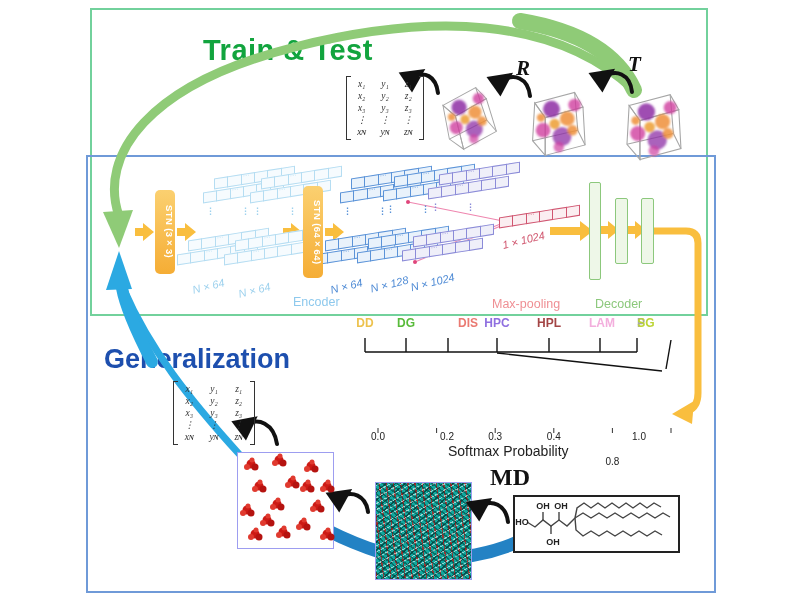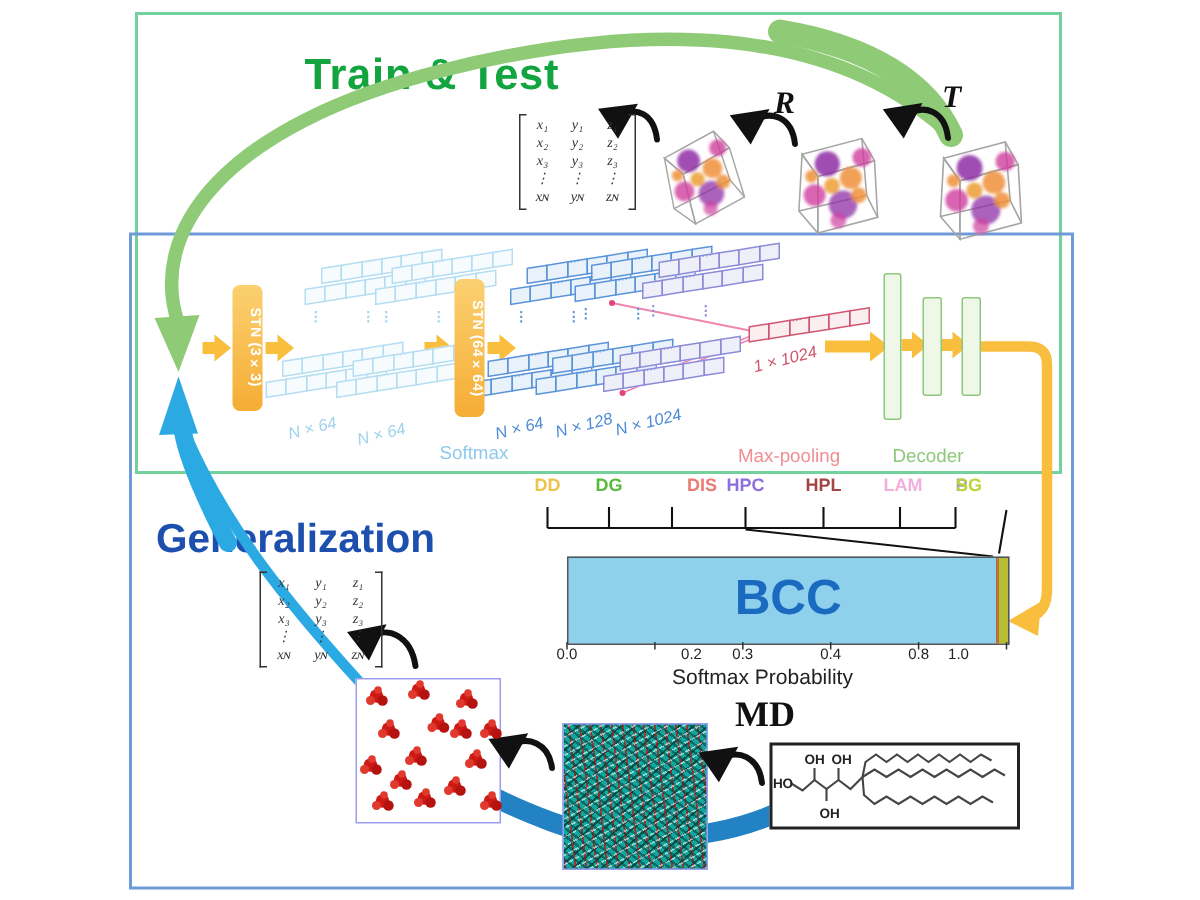--- a/index.html
+++ b/index.html
@@ -406,21 +406,21 @@
       <i class="mc"></i>
       <i class="mc"></i>
       <i class="mc"></i>
     </div>
   <span class="stk-label" style="left:502px;top:234px;color:#d0566e;z-index:5;">1 × 1024</span>
 
   <div class="abs dbar" style="left:589px;top:182px;width:10px;height:96px;"></div>
   <div class="abs dbar" style="left:615px;top:198px;width:11px;height:64px;"></div>
   <div class="abs dbar" style="left:641px;top:198px;width:11px;height:64px;"></div>
 
-  <span class="abs enc-label" style="left:293px;top:295px;color:#8ec9ed;">Softmax</span>
+  <span class="abs enc-label" style="left:293px;top:295px;color:#8ec9ed;">Encoder</span>
   <span class="abs enc-label" style="left:492px;top:297px;color:#ef8f94;">Max-pooling</span>
   <span class="abs enc-label" style="left:595px;top:297px;color:#8cc87c;">Decoder</span>
 
   <span class="abs phase" style="left: 365px; color: rgb(237, 194, 77);">DD</span>
   <span class="abs phase" style="left: 406px; color: rgb(88, 187, 58);">DG</span>
   <span class="abs phase" style="left: 448px; color: rgb(234, 122, 114); margin-left: 20px;">DIS</span>
   <span class="abs phase" style="left: 497px; color: rgb(143, 111, 224);">HPC</span>
   <span class="abs phase" style="left: 549px; color: rgb(163, 69, 69);">HPL</span>
   <span class="abs phase" style="left: 602px; color: rgb(243, 174, 221);">LAM</span>
   <span class="abs phase" style="left: 641px; color: rgb(166, 166, 166);">P</span>
@@ -434,40 +434,35 @@
         <line x1="497" y1="338" x2="497" y2="352"></line>
       <line x1="549" y1="338" x2="549" y2="352"></line>
         <line x1="600" y1="338" x2="600" y2="352"></line>
       <line x1="637" y1="338" x2="637" y2="352"></line>
       <line x1="365" y1="352" x2="637" y2="352"></line>
       <line x1="497" y1="353" x2="662" y2="371"></line>
       <line x1="671" y1="340" x2="666" y2="369"></line>
     </g>
   </svg>
 
-  <div class="abs" id="bar">
-    <div class="sl-red"></div>
-    <div class="sl-olive"></div>
-    <div id="bcc">BCC</div>
-  </div>
   <svg class="abs layer" width="800" height="600" viewBox="0 0 800 600">
     <g stroke="#333" stroke-width="1">
       <line x1="378" y1="428" x2="378" y2="433"></line>
         <line x1="436.6" y1="428" x2="436.6" y2="433"></line>
       <line x1="495.2" y1="428" x2="495.2" y2="433"></line>
         <line x1="553.8" y1="428" x2="553.8" y2="433"></line>
       <line x1="612.4" y1="428" x2="612.4" y2="433"></line>
         <line x1="671" y1="428" x2="671" y2="433"></line>
     </g>
   </svg>
   <span class="abs xtick" style="left:378px;">0.0</span>
-  <span class="abs xtick" style="left:461px;">0.2</span>
+  <span class="abs xtick" style="left:447px;">0.2</span>
   <span class="abs xtick" style="left:495.2px;">0.3</span>
   <span class="abs xtick" style="left:553.8px;">0.4</span>
-  <span class="abs xtick" style="left:612.4px;">0.8</span>
+  <span class="abs xtick" style="left:612.4px;margin-top:25px;">0.8</span>
   <span class="abs xtick" style="left:639px;">1.0</span>
   <span class="abs" id="xlabel">Softmax Probability</span>
 
   <div class="abs" id="gen-title">Generalization</div>
   <div class="abs matrix" id="mat-gen">
     <i class="brl"></i>
       <i class="brr"></i>
     <span>x₁</span>
       <span>y₁</span>
       <span>z₁</span>

